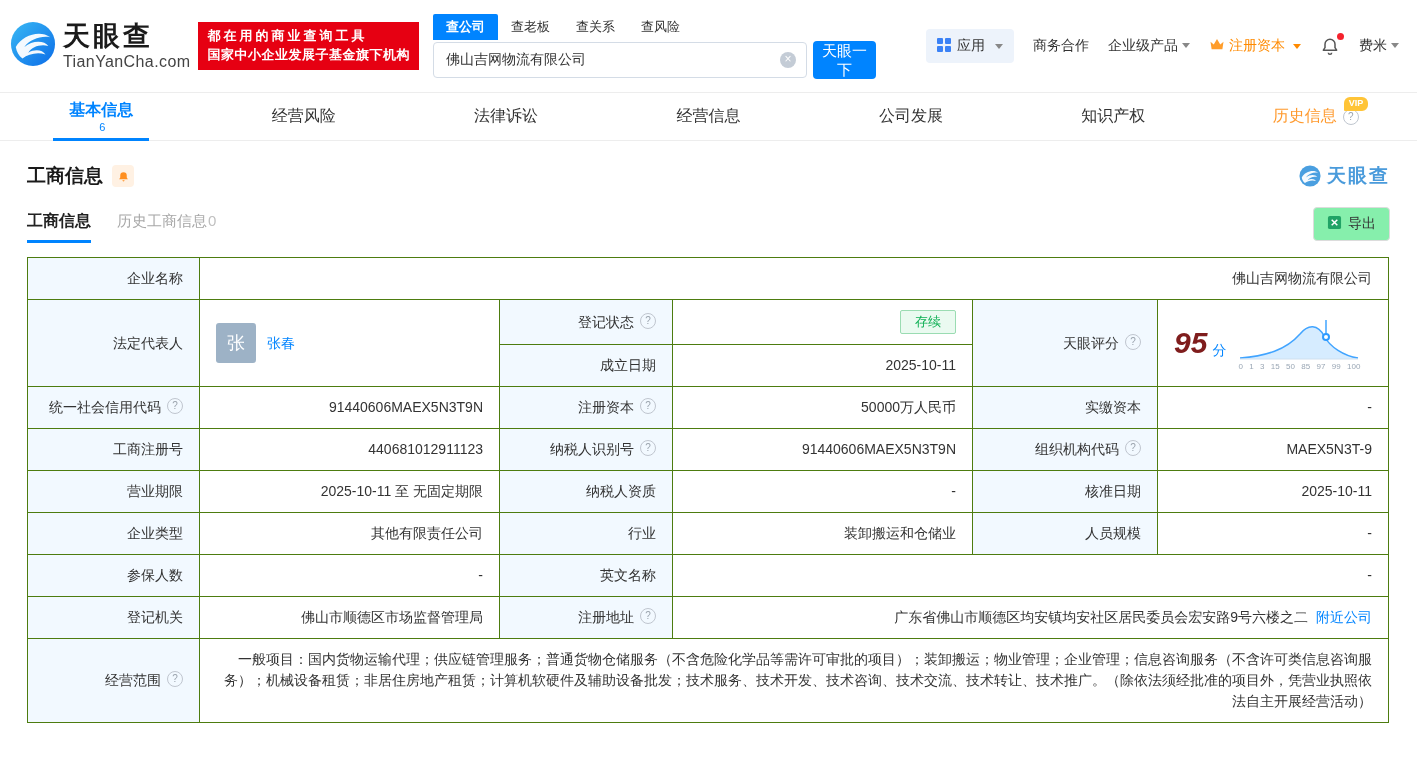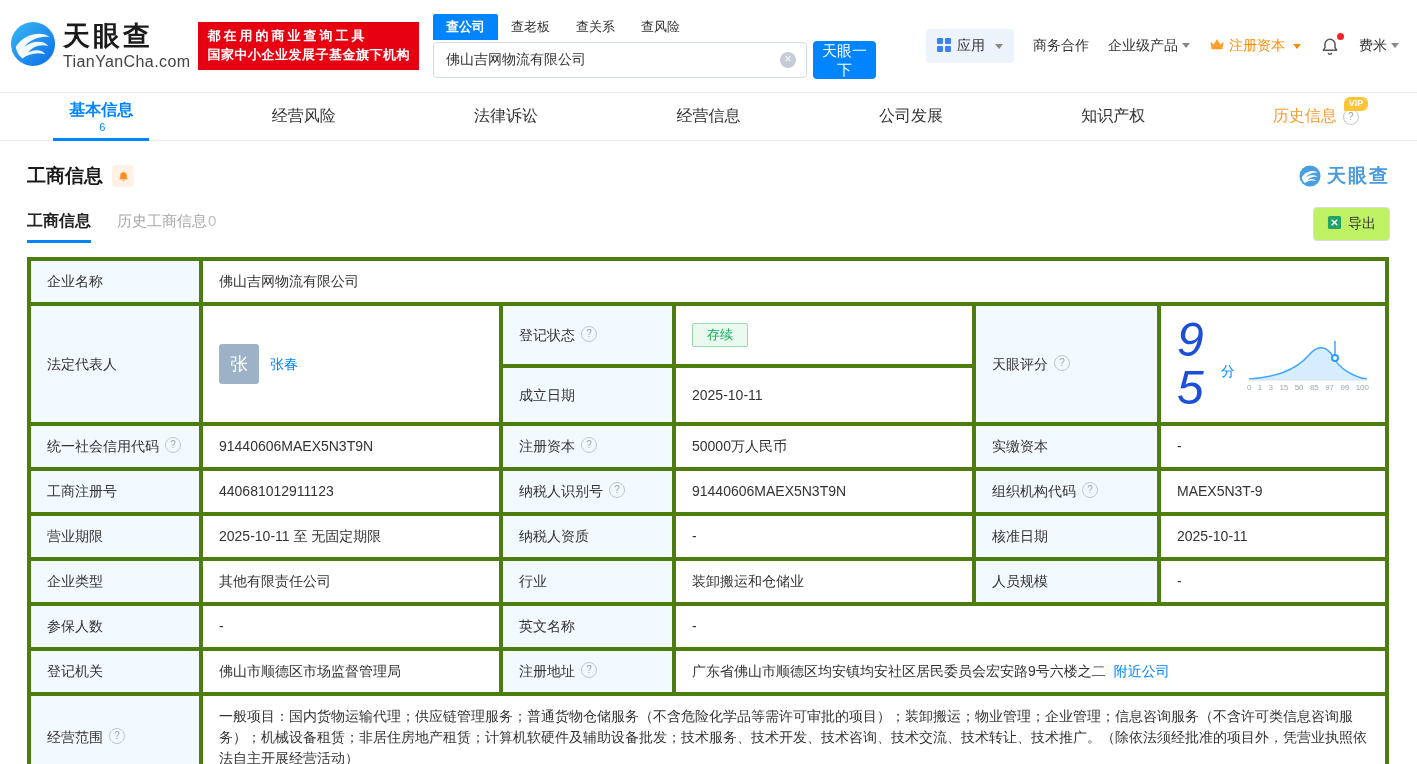--- a/index.html
+++ b/index.html
@@ -53,34 +53,34 @@
   .monitor-bell{margin-left:9px;width:22px;height:22px;border-radius:4px;background:#fff1e3;display:flex;align-items:center;justify-content:center;cursor:pointer;}
   .watermark{margin-left:auto;display:flex;align-items:center;gap:6px;}
   .watermark-text{font-size:19px;font-weight:600;color:#4a9bdb;letter-spacing:2px;}
 
   
   .subtab-row{display:flex;align-items:flex-end;padding:0 27px;margin-top:14px;height:38px;}
   .subtab{font-size:16px;font-weight:700;color:#222;padding-bottom:11px;position:relative;cursor:pointer;}
   .subtab.active::after{content:"";position:absolute;left:0;bottom:0;width:100%;height:3px;background:#0084ff;}
   .subtab-history{margin-left:26px;font-size:15px;color:#a8a8a8;padding-bottom:12px;cursor:pointer;font-weight:400;}
   .subtab-history .cnt{color:#c0c0c0;margin-left:1px;}
-  .export-btn{margin-left:auto;display:flex;align-items:center;gap:6px;height:34px;padding:0 13px;background:#bef264;border:1px solid #dcdcdc;border-radius:4px;font-size:14px;color:#333;cursor:pointer;font-family:inherit;margin-bottom:2px;}
+  .export-btn{margin-left:auto;display:flex;align-items:center;gap:6px;height:34px;padding:0 13px;background:#86efac;border:1px solid #dcdcdc;border-radius:4px;font-size:14px;color:#333;cursor:pointer;font-family:inherit;margin-bottom:2px;}
 
   
   .info-table{border-collapse:collapse;table-layout:fixed;width:1362px;margin:14px 0 0 27px;font-size:14px;color:#333;}
-  .info-table td{border:4px solid #4d7c0f;padding:10px 16px;vertical-align:middle;line-height:1.5;word-break:break-all;}
+  .info-table td{border:1px solid #4d7c0f;padding:10px 16px;vertical-align:middle;line-height:1.5;word-break:break-all;text-align:right;}
   .info-table td.lbl{background:#f2f9ff;color:#333;}
   .q{display:inline-block;width:14px;height:14px;border:1px solid #c0c6cf;border-radius:50%;margin-left:6px;vertical-align:-2px;position:relative;cursor:pointer;}
   .q::before{content:"?";position:absolute;left:0;top:0;width:14px;height:14px;line-height:14px;text-align:center;font-size:10px;color:#9aa3ad;}
   .rep{display:flex;align-items:center;gap:11px;}
   .avatar{width:40px;height:40px;border-radius:3px;background:#9db2c6;color:#fff;font-size:18px;display:flex;align-items:center;justify-content:center;flex:0 0 auto;cursor:pointer;}
   .blue-link{color:#0084ff;cursor:pointer;text-decoration:none;}
   .badge-green{display:inline-block;border:1px solid #9adcb2;background:#eafaf0;color:#10b055;font-size:13px;padding:2px 14px;border-radius:2px;line-height:1.4;}
   .score-wrap{display:flex;align-items:center;}
-  .score-num{font-size:48px;font-weight:400;font-style:italic;color:#1d4ed8;line-height:1;}
+  .score-num{font-size:30px;font-weight:700;font-style:italic;color:#7f1d1d;line-height:1;}
   .score-unit{font-size:14px;color:#0084ff;margin:14px 0 0 5px;}
   .chart{margin-left:12px;width:122px;flex:0 0 auto;}
   .chart svg{display:block;}
   .ticks{display:flex;justify-content:space-between;font-size:8px;color:#9aa7b5;line-height:1;margin-top:1px;}
   .addr-cell .blue-link{margin-left:8px;white-space:nowrap;}
   .scope-cell{line-height:1.65;}
 </style>
 </head>
 <body>
 

